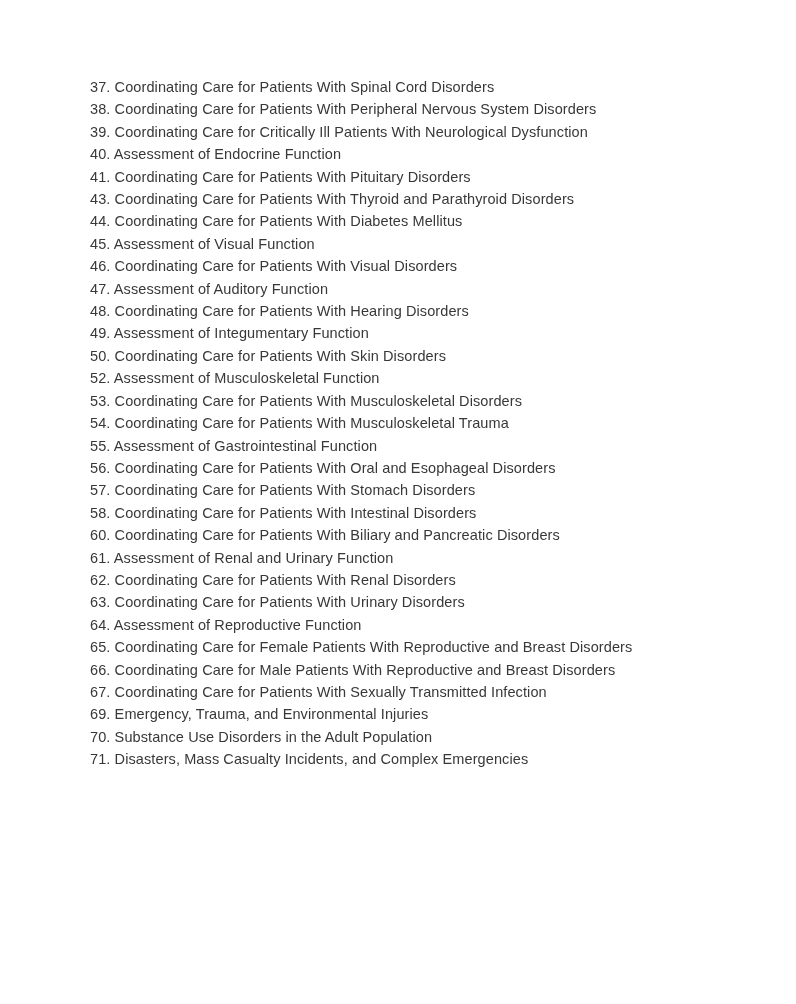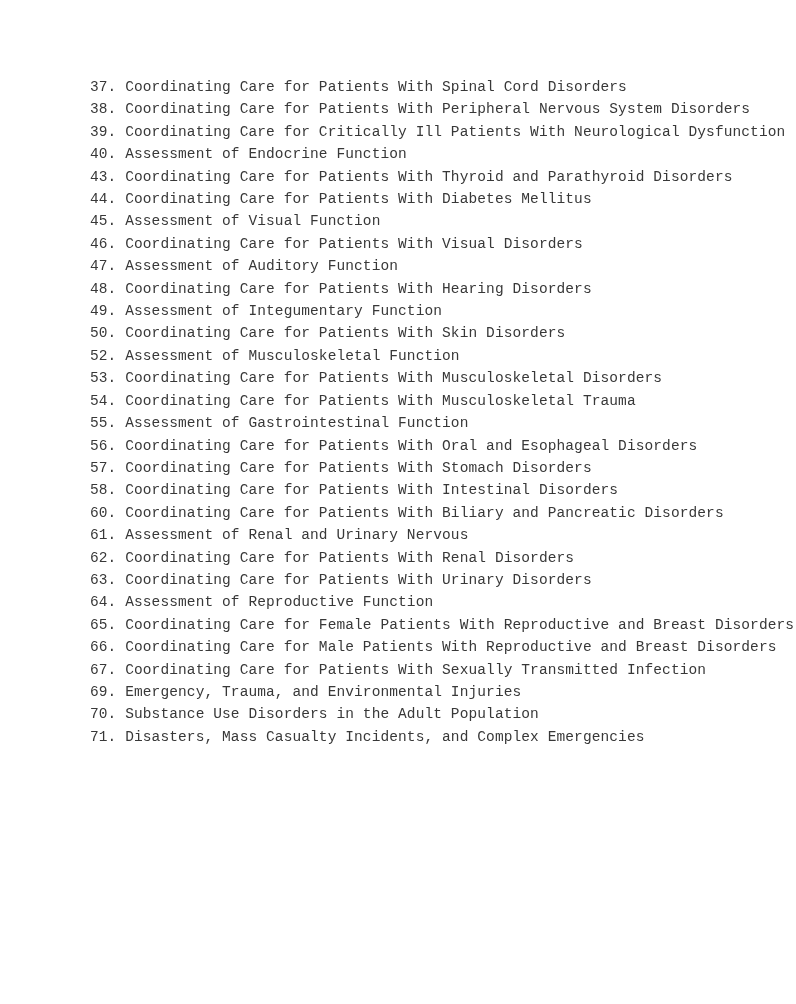--- a/index.html
+++ b/index.html
@@ -11,21 +11,20 @@
     width: 796px;
     height: 1004px;
     overflow: hidden;
     font-family: "Liberation Sans", sans-serif;
   }
   .page {
     position: relative;
     width: 796px;
     height: 840px;
     background: #ffffff;
-    font-family: Liberation Mono, monospace;
   }
   .chapter-list {
     position: absolute;
     left: 90px;
     top: 76px;
     width: 640px;
   }
   .row {
     font-size: 14.5px;
     line-height: 22.4px;
@@ -42,37 +41,38 @@
 </style>
 </head>
 <body>
 
 <div class="page">
   <div class="chapter-list" id="chapter-list">
       <div class="row"><span class="num">37.</span> <span class="title">Coordinating Care for Patients With Spinal Cord Disorders</span></div>
       <div class="row"><span class="num">38.</span> <span class="title">Coordinating Care for Patients With Peripheral Nervous System Disorders</span></div>
       <div class="row"><span class="num">39.</span> <span class="title">Coordinating Care for Critically Ill Patients With Neurological Dysfunction</span></div>
       <div class="row"><span class="num">40.</span> <span class="title">Assessment of Endocrine Function</span></div>
+      <div class="row"><span class="num">41.</span> <span class="title">Coordinating Care for Patients With Pituitary Disorders</span></div>
       <div class="row"><span class="num">43.</span> <span class="title">Coordinating Care for Patients With Thyroid and Parathyroid Disorders</span></div>
       <div class="row"><span class="num">44.</span> <span class="title">Coordinating Care for Patients With Diabetes Mellitus</span></div>
       <div class="row"><span class="num">45.</span> <span class="title">Assessment of Visual Function</span></div>
       <div class="row"><span class="num">46.</span> <span class="title">Coordinating Care for Patients With Visual Disorders</span></div>
       <div class="row"><span class="num">47.</span> <span class="title">Assessment of Auditory Function</span></div>
       <div class="row"><span class="num">48.</span> <span class="title">Coordinating Care for Patients With Hearing Disorders</span></div>
       <div class="row"><span class="num">49.</span> <span class="title">Assessment of Integumentary Function</span></div>
       <div class="row"><span class="num">50.</span> <span class="title">Coordinating Care for Patients With Skin Disorders</span></div>
       <div class="row"><span class="num">52.</span> <span class="title">Assessment of Musculoskeletal Function</span></div>
       <div class="row"><span class="num">53.</span> <span class="title">Coordinating Care for Patients With Musculoskeletal Disorders</span></div>
       <div class="row"><span class="num">54.</span> <span class="title">Coordinating Care for Patients With Musculoskeletal Trauma</span></div>
       <div class="row"><span class="num">55.</span> <span class="title">Assessment of Gastrointestinal Function</span></div>
       <div class="row"><span class="num">56.</span> <span class="title">Coordinating Care for Patients With Oral and Esophageal Disorders</span></div>
       <div class="row"><span class="num">57.</span> <span class="title">Coordinating Care for Patients With Stomach Disorders</span></div>
       <div class="row"><span class="num">58.</span> <span class="title">Coordinating Care for Patients With Intestinal Disorders</span></div>
       <div class="row"><span class="num">60.</span> <span class="title">Coordinating Care for Patients With Biliary and Pancreatic Disorders</span></div>
-      <div class="row"><span class="num">61.</span> <span class="title">Assessment of Renal and Urinary Nervous</span></div>
+      <div class="row"><span class="num">61.</span> <span class="title">Assessment of Renal and Urinary Function</span></div>
       <div class="row"><span class="num">62.</span> <span class="title">Coordinating Care for Patients With Renal Disorders</span></div>
       <div class="row"><span class="num">63.</span> <span class="title">Coordinating Care for Patients With Urinary Disorders</span></div>
       <div class="row"><span class="num">64.</span> <span class="title">Assessment of Reproductive Function</span></div>
       <div class="row"><span class="num">65.</span> <span class="title">Coordinating Care for Female Patients With Reproductive and Breast Disorders</span></div>
       <div class="row"><span class="num">66.</span> <span class="title">Coordinating Care for Male Patients With Reproductive and Breast Disorders</span></div>
       <div class="row"><span class="num">67.</span> <span class="title">Coordinating Care for Patients With Sexually Transmitted Infection</span></div>
       <div class="row"><span class="num">69.</span> <span class="title">Emergency, Trauma, and Environmental Injuries</span></div>
       <div class="row"><span class="num">70.</span> <span class="title">Substance Use Disorders in the Adult Population</span></div>
       <div class="row"><span class="num">71.</span> <span class="title">Disasters, Mass Casualty Incidents, and Complex Emergencies</span></div>
     </div>

